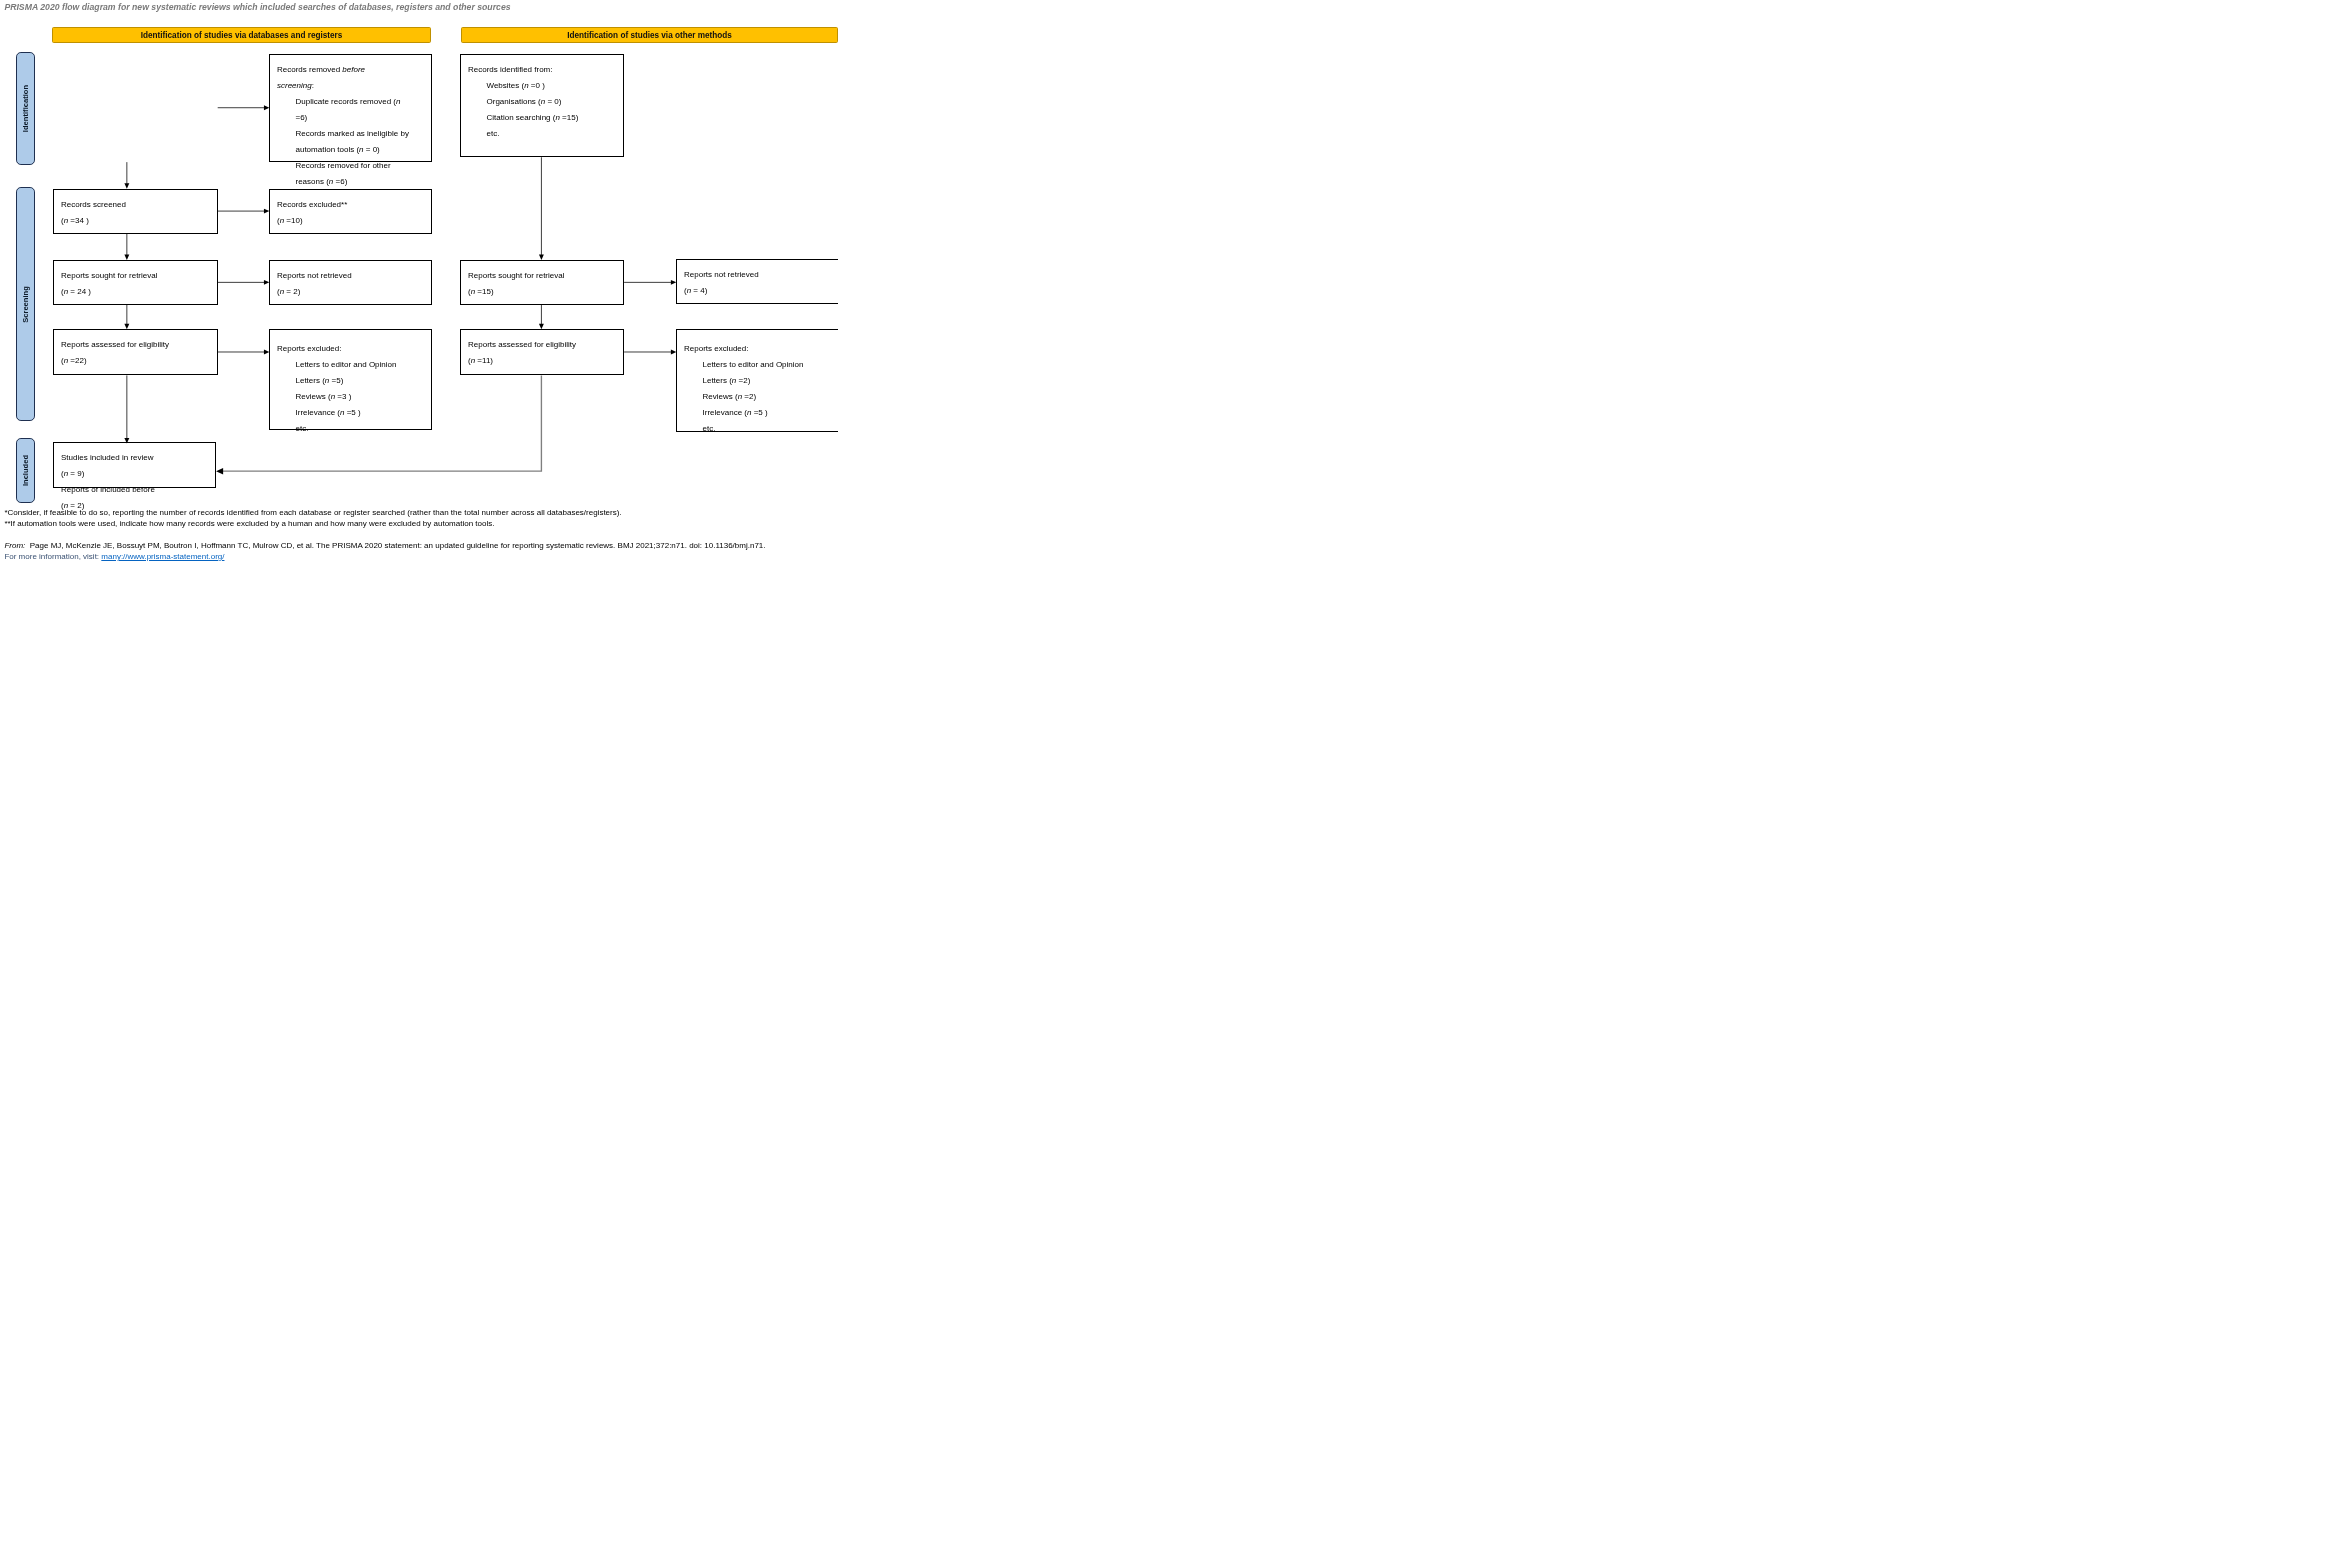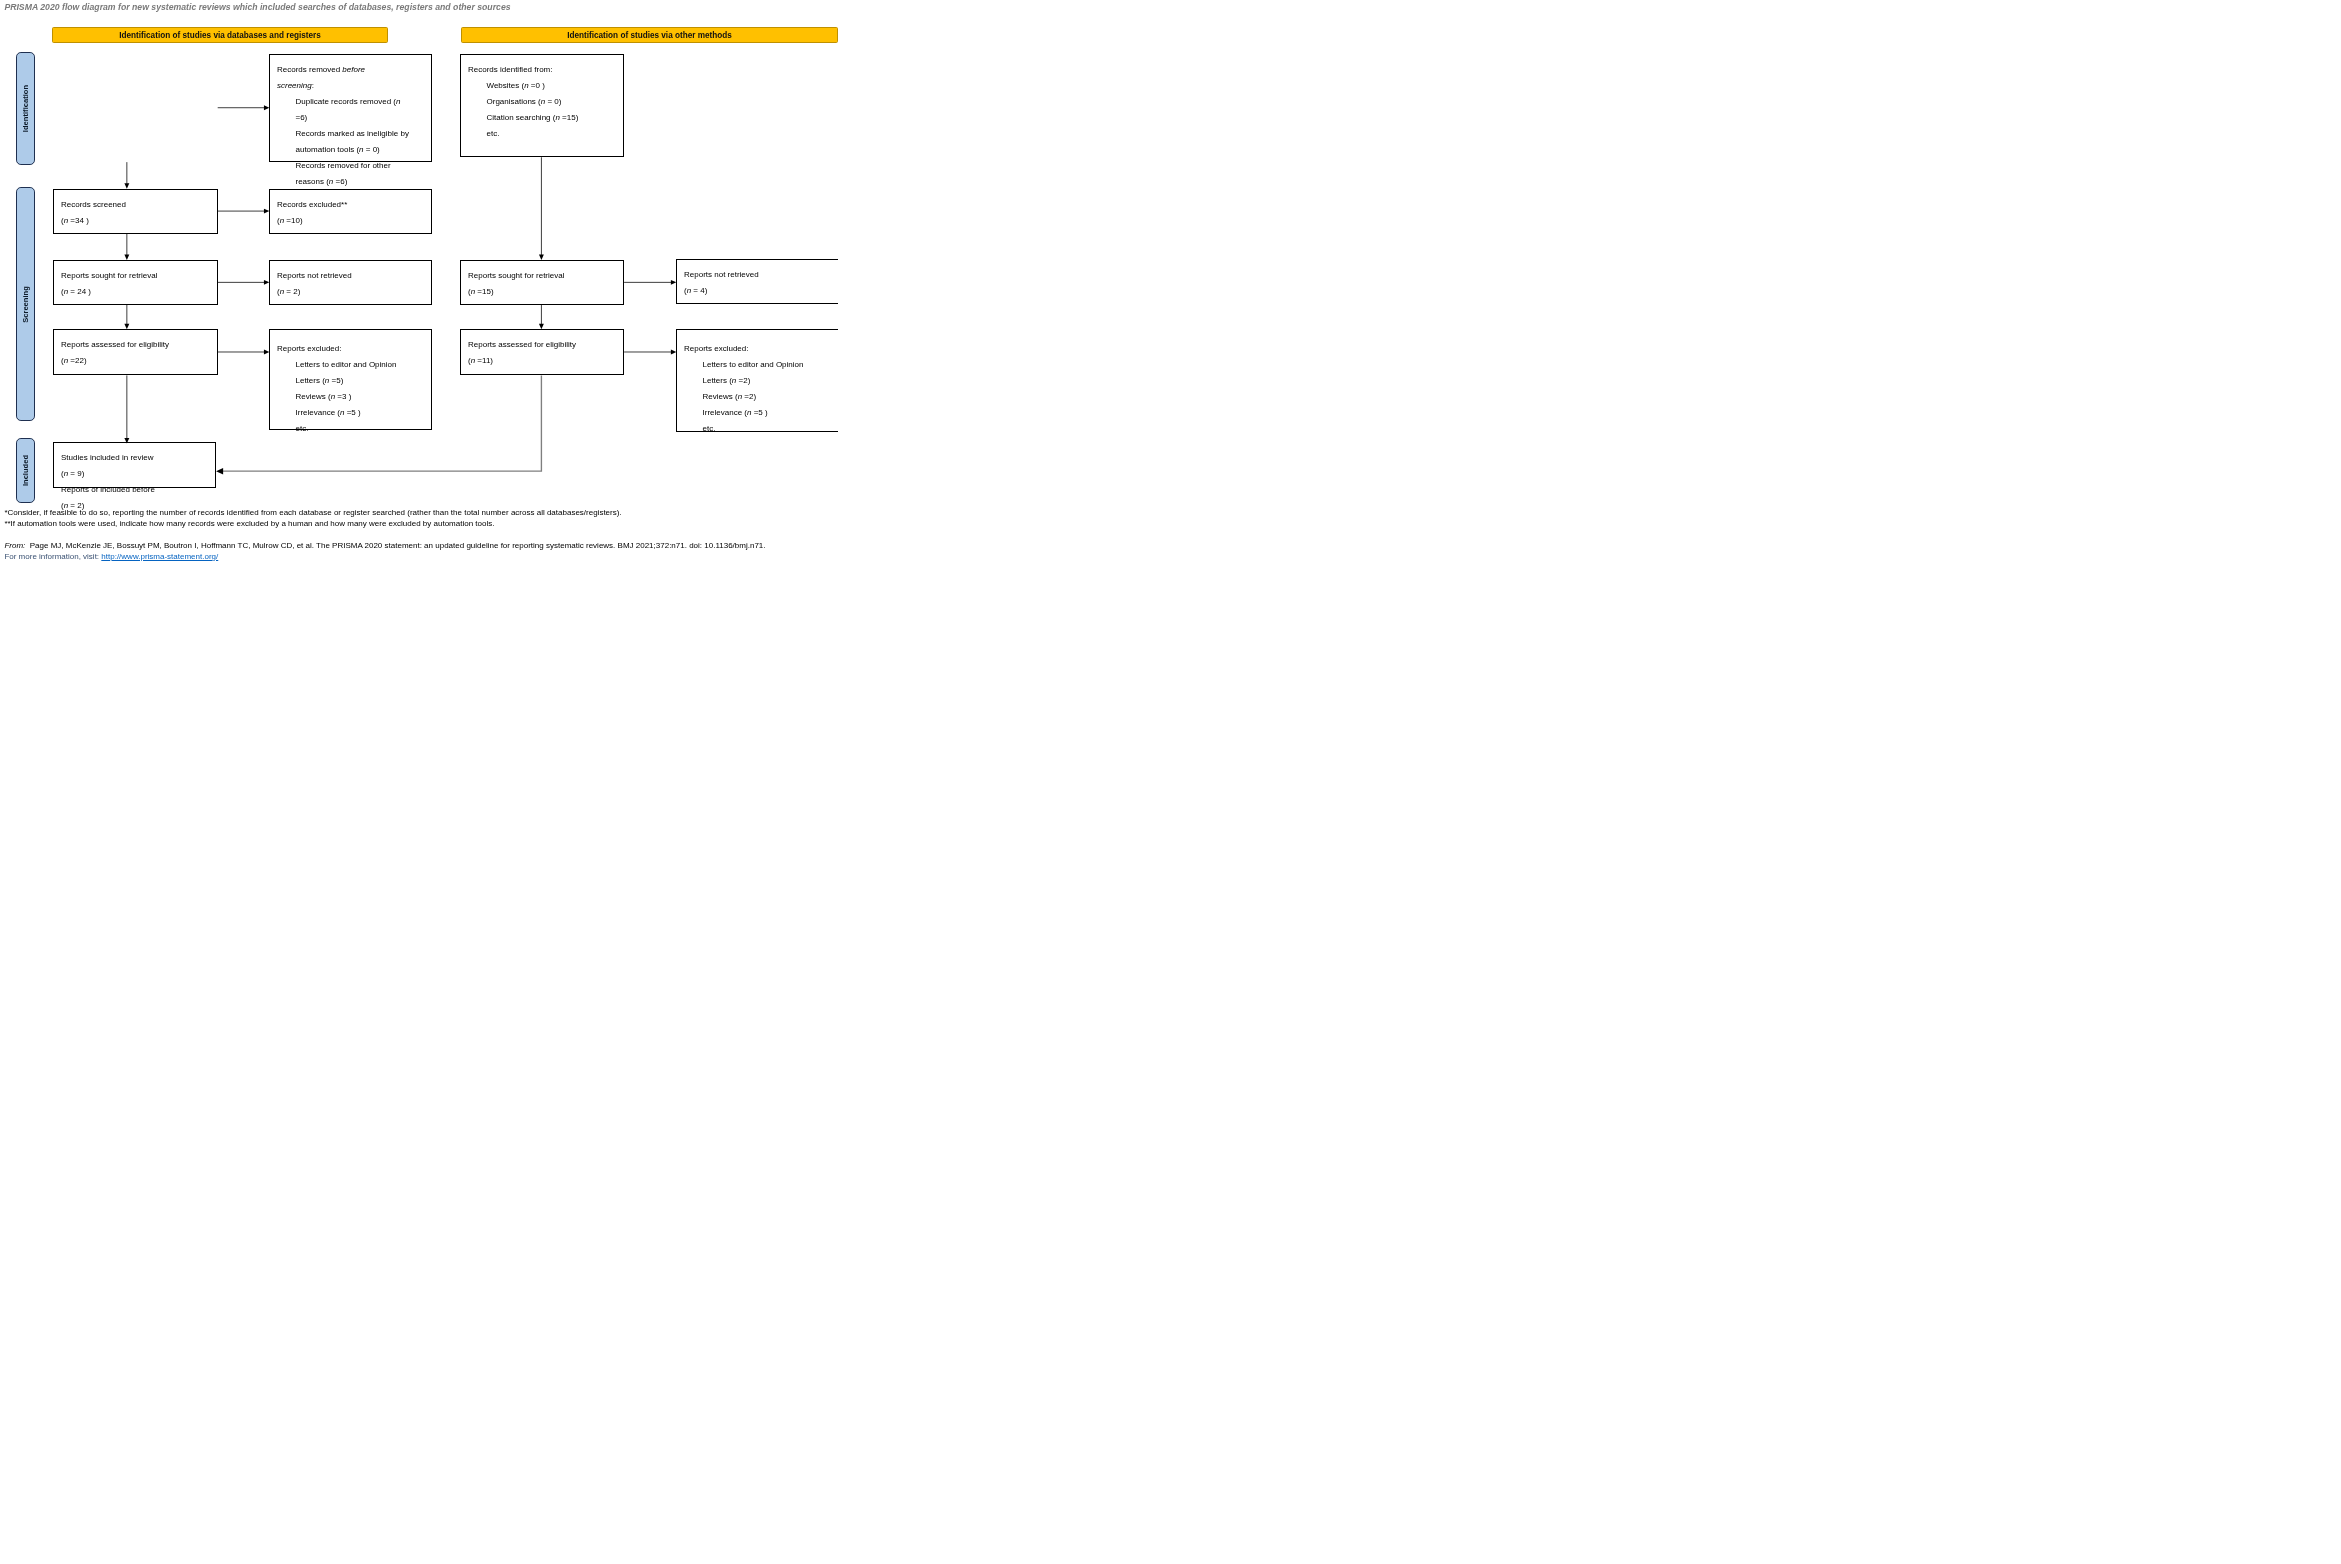--- a/index.html
+++ b/index.html
@@ -14,21 +14,21 @@
   body{font-family:"Liberation Sans",sans-serif;color:#000;}
   #canvas{position:relative;width:838px;height:562px;background:#fff;overflow:hidden;}
 
   .page-title{position:absolute;left:4.4px;top:2.2px;width:761px;
     font-size:8.7px;font-weight:bold;color:var(--title-text);font-style:italic;}
 
   .col-header{position:absolute;height:16.3px;background:var(--header-fill);
     border:0.5px solid var(--header-border);border-radius:1.6px;
     display:flex;align-items:center;justify-content:center;
     font-size:8.2px;font-weight:bold;color:#111;}
-  .col-header.left{left:52px;top:27px;width:336px;}
+  .col-header.left{left:52px;top:27px;width:379px;}
   .col-header.right{left:461px;top:27px;width:377px;}
 
   .stage{position:absolute;left:16.3px;width:19px;background:var(--stage-fill);
     border:1.1px solid var(--stage-border);border-radius:4.9px;
     display:flex;align-items:center;justify-content:center;}
   .stage span{transform:rotate(-90deg);white-space:nowrap;
     font-size:7.6px;font-weight:bold;color:var(--stage-text);}
   .stage.identification{top:52px;height:113px;}
   .stage.screening{top:187px;height:234px;}
   .stage.included{top:438px;height:65px;}
@@ -212,16 +212,16 @@
       <polyline points="995,690 995,866 409,866" fill="none" stroke="#7F7F7F" stroke-width="2.5"></polyline>
       <polygon points="410,860 410,872 397,866" fill="#000000" stroke="none"></polygon>
     </g>
   </svg>
 
   <div class="footnotes">
     <div>*Consider, if feasible to do so, reporting the number of records identified from each database or register searched (rather than the total number across all databases/registers).</div>
     <div>**If automation tools were used, indicate how many records were excluded by a human and how many were excluded by automation tools.</div>
   </div>
 
-  <div class="citation"><span><em>From:</em>  Page MJ, McKenzie JE, Bossuyt PM, Boutron I, Hoffmann TC, Mulrow CD, et al. The PRISMA 2020 statement: an updated guideline for reporting systematic reviews. BMJ 2021;372:n71. doi: 10.1136/bmj.n71. </span><span class="visit">For more information, visit: </span><a href="#">http://www.prisma-statement.org/</a></div>
+  <div class="citation"><span><em>From:</em>  Page MJ, McKenzie JE, Bossuyt PM, Boutron I, Hoffmann TC, Mulrow CD, et al. The PRISMA 2020 statement: an updated guideline for reporting systematic reviews. BMJ 2021;372:n71. doi: 10.1136/bmj.n71. </span><span class="visit">For more information, visit: </span><a href="#">many://www.prisma-statement.org/</a></div>
 
 </div>
 
 
 </body></html>

